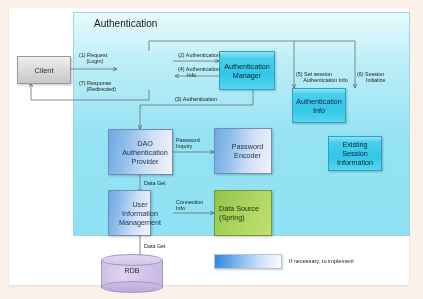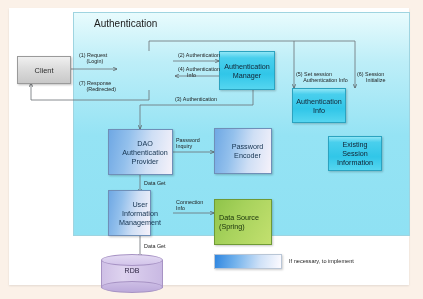--- a/index.html
+++ b/index.html
@@ -58,21 +58,20 @@
     text-align:center;
     padding-left:10px;
   }
   .green{
     background:linear-gradient(120deg,#8fc44a 0%,#a7d25c 40%,#c3e06f 100%);
     border-color:#6f9a36;
     color:#17300a;
     justify-content:flex-start;
     text-align:left;
     padding-left:4px;
-    margin-top:9px;
   }
   .client-box{
     position:absolute;
     left:8px;top:48px;width:52px;height:26px;
     border-radius:0;
     background:linear-gradient(180deg,#f0f0f0 0%,#dcdcdc 45%,#c8c8c8 100%);
     border:1px solid #9a9a9a;
     box-shadow:1px 1px 2px rgba(0,0,0,0.25);
     display:flex;align-items:center;justify-content:center;
     font-size:7.4px;color:#2a2a2a;

